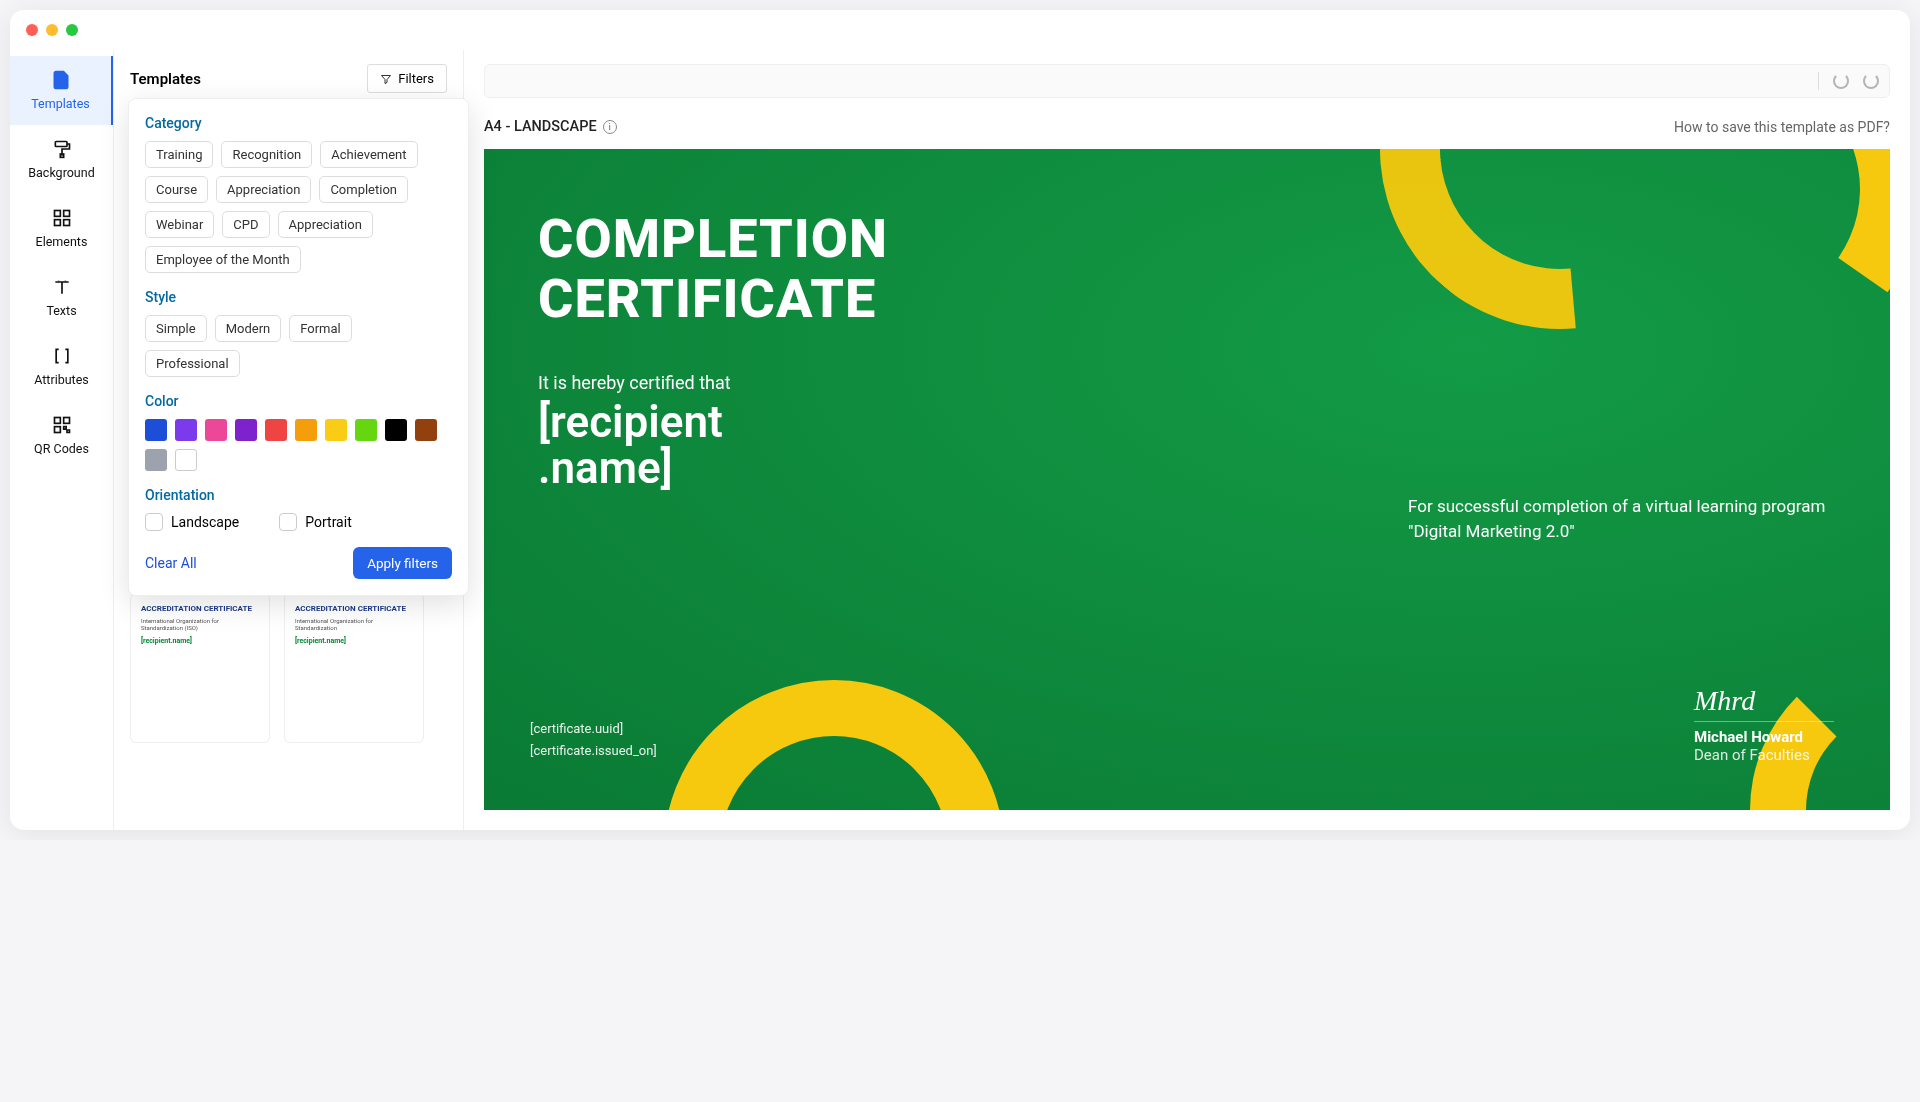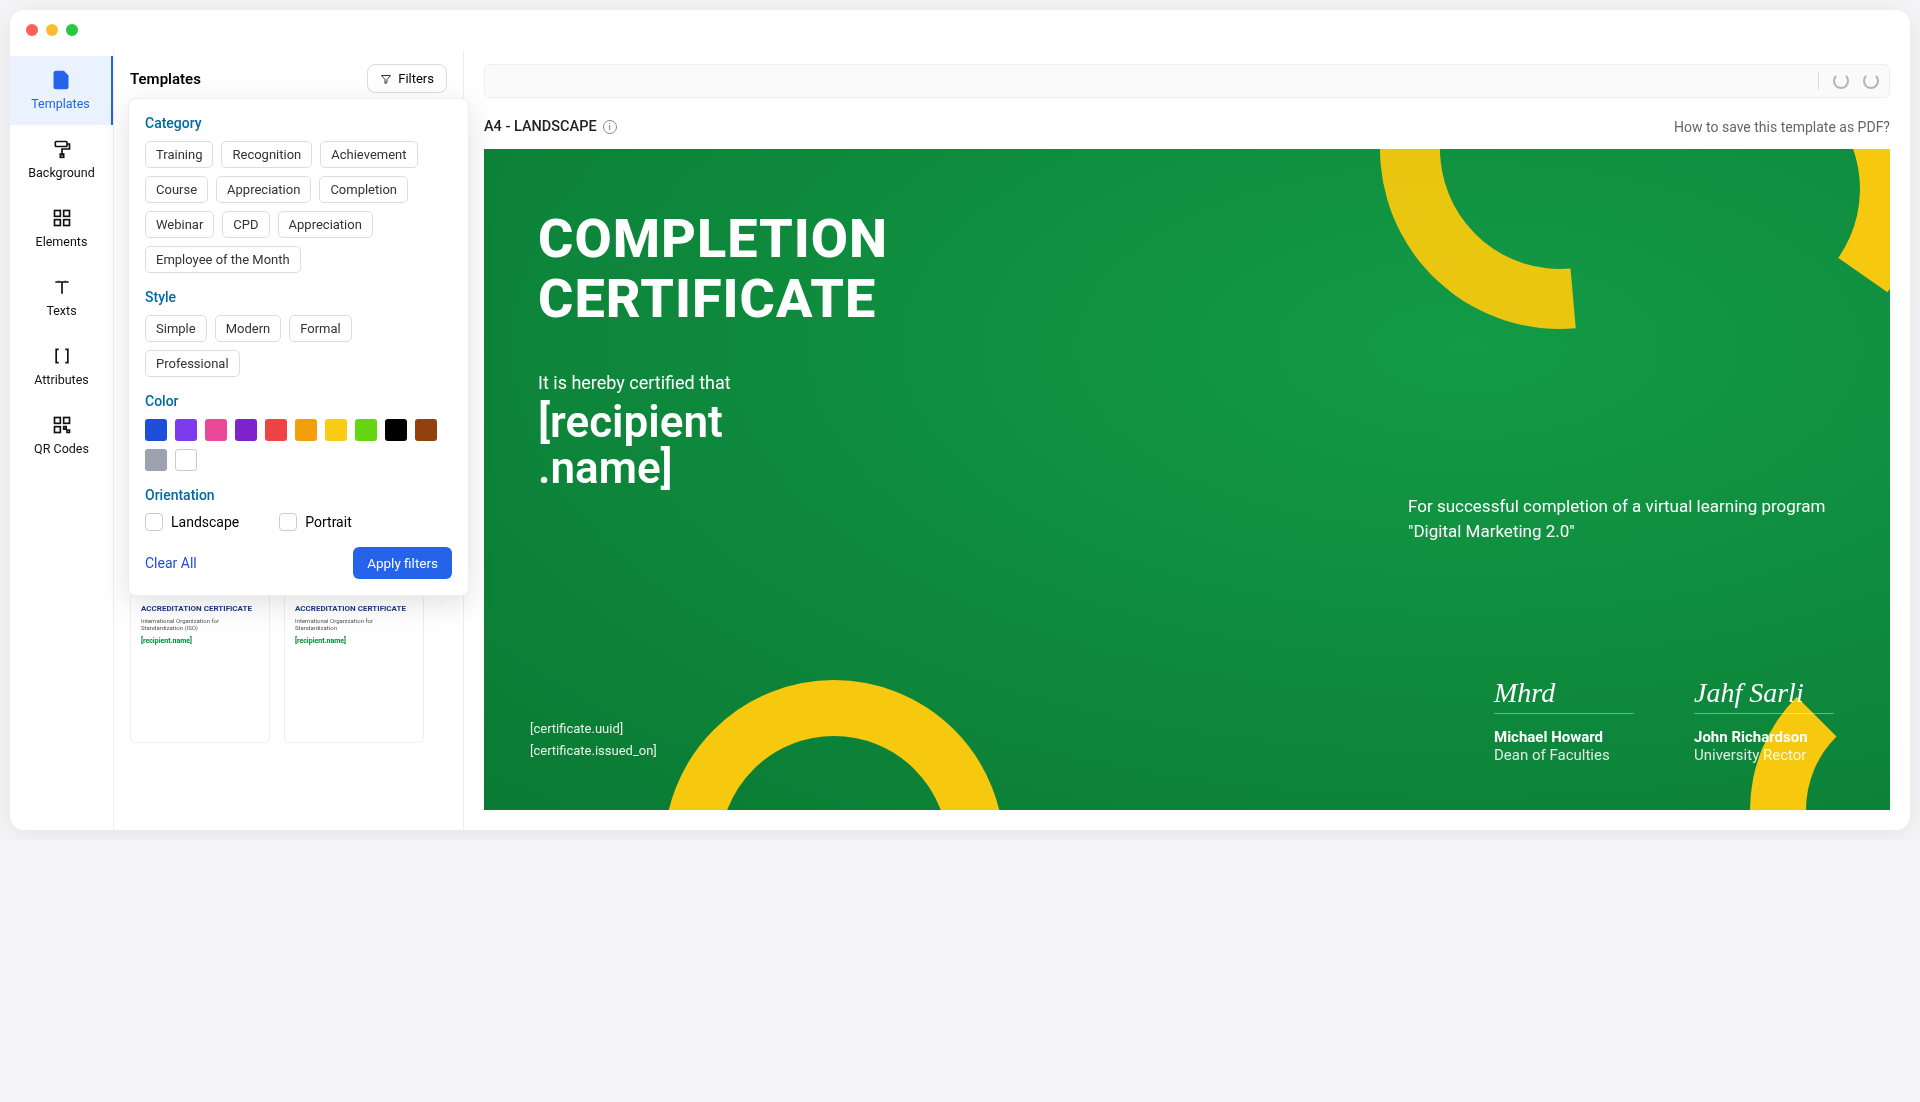--- a/index.html
+++ b/index.html
@@ -14,21 +14,21 @@
 .nav { width:104px; border-right:1px solid #eee; display:flex; flex-direction:column; padding-top:6px; }
 .nav-item { display:flex; flex-direction:column; align-items:center; gap:6px; padding:14px 4px; font-size:12.5px; color:#111; cursor:pointer; }
 .nav-item.active { background:#eaf2ff; color:#2563eb; border-right:2px solid #2563eb; }
 .nav-item svg { width:20px; height:20px; }
 .nav-item.active svg { stroke:#2563eb; fill:#2563eb; }
 
 
 .panel { width:350px; border-right:1px solid #eee; position:relative; padding:14px 16px; }
 .panel-head { display:flex; justify-content:space-between; align-items:center; margin-bottom:8px; }
 .panel-title { font-weight:600; font-size:15px; }
-.filters-btn { border:1px solid #ddd; border-radius:8px; padding:6px 12px; font-size:13px; display:flex; align-items:center; gap:6px; cursor:pointer; background:#fff; }
+.filters-btn { border:1px solid #ddd; border-radius:3px; padding:6px 12px; font-size:13px; display:flex; align-items:center; gap:6px; cursor:pointer; background:#fff; }
 
 
 .filter-pop { position:absolute; top:48px; left:14px; right:-6px; background:#fff; border:1px solid #eee; border-radius:8px; box-shadow:0 8px 30px rgba(0,0,0,.12); padding:16px; z-index:5; }
 .fp-section { margin-bottom:16px; }
 .fp-label { font-size:14px; font-weight:500; margin-bottom:10px; color:#0369a1; }
 .chips { display:flex; flex-wrap:wrap; gap:8px; }
 .chip { border:1px solid #ddd; border-radius:5px; padding:5px 10px; font-size:13px; color:#333; cursor:pointer; background:#fff; }
 .orient-row { display:flex; gap:40px; }
 .orient-opt { display:flex; align-items:center; gap:8px; font-size:14px; }
 .checkbox { width:18px; height:18px; border:1.5px solid #ccc; border-radius:4px; }
@@ -57,21 +57,21 @@
 
 .cert { flex:1; background: radial-gradient(ellipse at 70% 30%, #139b46 0%, #0a7a34 100%); position:relative; overflow:hidden; padding:60px 54px 48px 54px; color:#fff; }
 .cert h1 { font-size:54px; font-weight:800; letter-spacing:1px; line-height:1.12; }
 .intro { margin-top:42px; font-size:18px; }
 .recipient { font-size:44px; font-weight:600; margin-top:6px; line-height:1.05; max-width:320px; }
 .desc { position:absolute; right:62px; top:345px; width:420px; font-size:17px; line-height:1.45; }
 .meta-small { position:absolute; left:46px; bottom:48px; font-size:13px; opacity:.9; line-height:1.7; }
 .sigs { position:absolute; right:56px; bottom:46px; display:flex; gap:60px; }
 .sig { font-size:15px; }
 .sig .sign { font-family: 'Brush Script MT', cursive; font-size:28px; font-style:italic; margin-bottom:2px; border-bottom:1px solid rgba(255,255,255,.4); padding-bottom:4px; min-width:140px; }
-.sig .name { font-weight:700; margin-top:14px; }
+.sig .name { font-weight:700; margin-top:6px; }
 .sig .role { opacity:.85; }
 
 
 .ring1 { position:absolute; width:360px; height:360px; border:60px solid #f6c90e; border-radius:50%; top:-140px; right:-30px; transform:rotate(-10deg); border-bottom-color:transparent; border-left-color:transparent; }
 .ring1b { position:absolute; width:360px; height:360px; border:60px solid #f6c90e; border-radius:50%; top:-180px; right:150px; transform:rotate(40deg); border-top-color:transparent; border-right-color:transparent; opacity:.95;}
 .ring2 { position:absolute; width:340px; height:340px; border:56px solid #f6c90e; border-radius:50%; bottom:-210px; left:180px; }
 .ring3 { position:absolute; width:320px; height:320px; border:56px solid #f6c90e; border-radius:50%; bottom:-160px; right:-180px; border-top-color:transparent; }
 </style>
 </head>
 <body>
@@ -250,23 +250,18 @@
         <div class="meta-small">
           <div>[certificate.uuid]</div>
           <div>[certificate.issued_on]</div>
         </div>
         <div class="sigs">
           <div class="sig">
             <div class="sign">Mhrd</div>
             <div class="name">Michael Howard</div>
             <div class="role">Dean of Faculties</div>
           </div>
-          <div class="sig">
-            <div class="sign">Jahf Sarli</div>
-            <div class="name">John Richardson</div>
-            <div class="role">University Rector</div>
-          </div>
         </div>
       </div>
     </div>
 
   </div>
 </div>
 
 </body></html>

